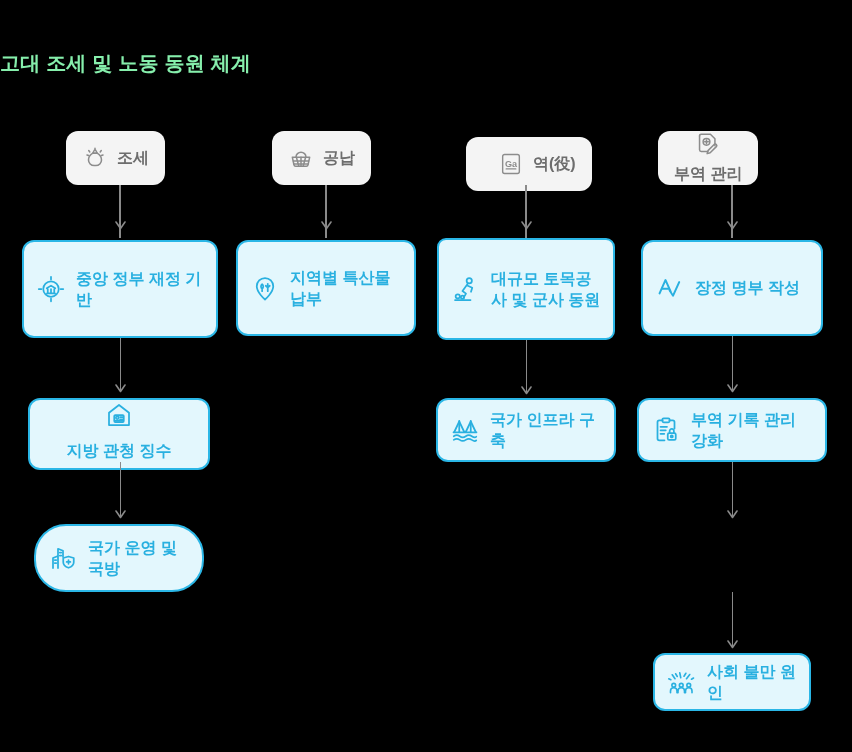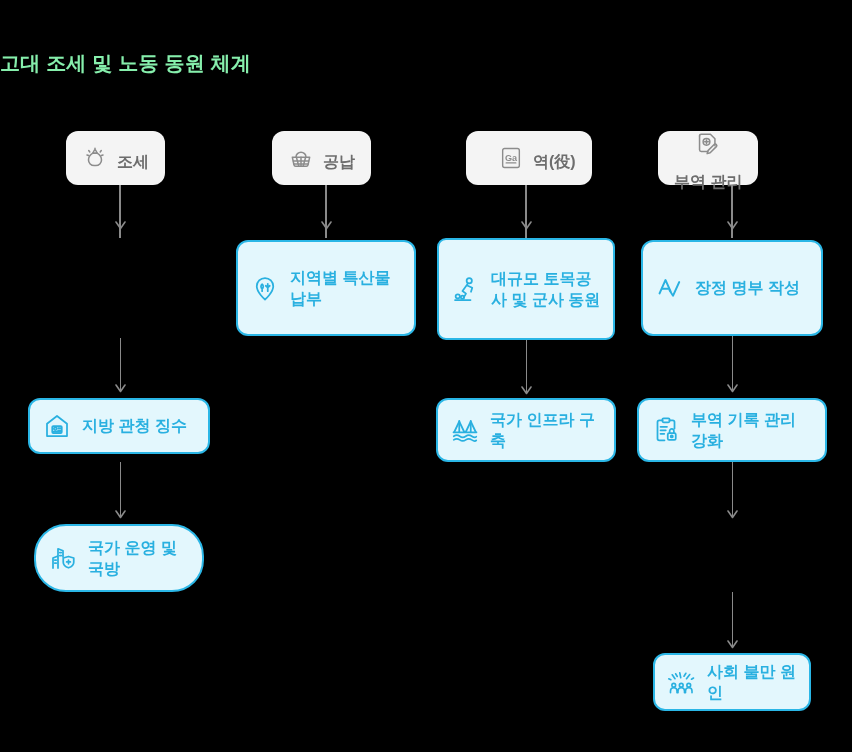--- a/index.html
+++ b/index.html
@@ -33,21 +33,21 @@
     align-items: center;
     gap: 9px;
     padding: 0 16px;
     box-sizing: border-box;
     color: #6d6d6d;
     font-size: 16px;
     font-weight: 600;
     white-space: nowrap;
   }
   .chip .ico { width: 26px; height: 26px; flex: 0 0 26px; display: block; }
-  .chip .lbl { line-height: 1; margin-top: 8px; }
+  .chip .lbl { line-height: 1; }
 
   
   .node {
     position: absolute;
     background: #e3f7fd;
     border: 2px solid #2ab6e6;
     border-radius: 12px;
     box-sizing: border-box;
     display: flex;
     align-items: center;
@@ -94,28 +94,38 @@
     </span>
     <span class="lbl">조세</span>
   </div>
   <div class="chip-tail" style="left:119px; top:185px; height:53px;"></div>
   <div class="conn" style="left:119.5px; top:220px;">
     <svg width="13" height="13" viewBox="0 0 13 13">
         <path d="M2 2 L6.5 8.5 L11 2" fill="none" stroke="#8a8a8a" stroke-width="1.6" stroke-linecap="round" stroke-linejoin="round"></path>
       </svg>
   </div>
 
+  <div class="node" style="left:22px; top:240px; width:196px; height:98px;">
+    <span class="ico">
+      <svg viewBox="0 0 24 24" fill="none" stroke="#29b0e0" stroke-width="1.4" stroke-linecap="round" stroke-linejoin="round">
+        <circle cx="12" cy="12" r="6.2"></circle>
+        <path d="M12 2.2v2.1M12 19.7v2.1M2.2 12h2.1M19.7 12h2.1"></path>
+        <path d="M8.6 11.4 12 9.3l3.4 2.1M9.4 12.1v3M12 12.1v3M14.6 12.1v3M8.7 15.4h6.6"></path>
+      </svg>
+    </span>
+    <span class="lbl">중앙 정부 재정 기반</span>
+  </div>
   <div class="conn" style="left:119.5px; top:338px; height:60px;">
     <div class="stem" style="height:52px;"></div>
     <svg width="13" height="13" viewBox="0 0 13 13" style="top:45px;">
         <path d="M2 2 L6.5 8.5 L11 2" fill="none" stroke="#8a8a8a" stroke-width="1.6" stroke-linecap="round" stroke-linejoin="round"></path>
       </svg>
   </div>
 
-  <div class="node" style="left:28px; top:398px; width:182px; height:56px;">
+  <div class="node" style="left:28px; top:398px; width:182px; height:72px;flex-direction:column;">
     <span class="ico">
       <svg viewBox="0 0 24 24" fill="none" stroke="#29b0e0" stroke-width="1.4" stroke-linecap="round" stroke-linejoin="round">
         <path d="M4 10.2 12 4l8 6.2V20H4z"></path>
         <rect x="8.2" y="12" width="7.6" height="5.6" rx="0.8"></rect>
         <circle cx="10.6" cy="14.2" r="1.1"></circle>
         <path d="M12.8 13.6h2.3M12.8 15.4h2.3M8.8 16.6h6.4"></path>
       </svg>
     </span>
     <span class="lbl">지방 관청 징수</span>
   </div>
@@ -159,21 +169,21 @@
     <span class="ico">
       <svg viewBox="0 0 24 24" fill="none" stroke="#29b0e0" stroke-width="1.4" stroke-linecap="round" stroke-linejoin="round">
         <path d="M12 21.2s6.6-5.6 6.6-10.6A6.6 6.6 0 0 0 5.4 10.6c0 5 6.6 10.6 6.6 10.6z"></path>
         <path d="M9.7 12.6c-1.2-.9-1.2-2.7 0-3.6 1.2.9 1.2 2.7 0 3.6zM9.7 12.6v1.9"></path>
         <path d="M14.2 8.6v5.9M12.6 10.2l1.6 1.4 1.6-1.4"></path>
       </svg>
     </span>
     <span class="lbl">지역별 특산물 납부</span>
   </div>
 
-  <div class="chip" style="left:466px; top:131px;padding-left:32px;">
+  <div class="chip" style="left:466px; top:137px;padding-left:32px;">
     <span class="ico">
       <svg viewBox="0 0 24 24" fill="none" stroke="#8c8c8c" stroke-width="1.3" stroke-linecap="round" stroke-linejoin="round">
         <rect x="4.3" y="3.2" width="15.4" height="17.6" rx="1.8"></rect>
         <text x="12" y="14.4" font-family="Liberation Sans, sans-serif" font-size="8.4" fill="#8c8c8c" stroke="none" text-anchor="middle">Ga</text>
         <path d="M7.6 16.5h8.8"></path>
       </svg>
     </span>
     <span class="lbl">역(役)</span>
   </div>
   <div class="chip-tail" style="left:525px; top:185px; height:53px;"></div>

